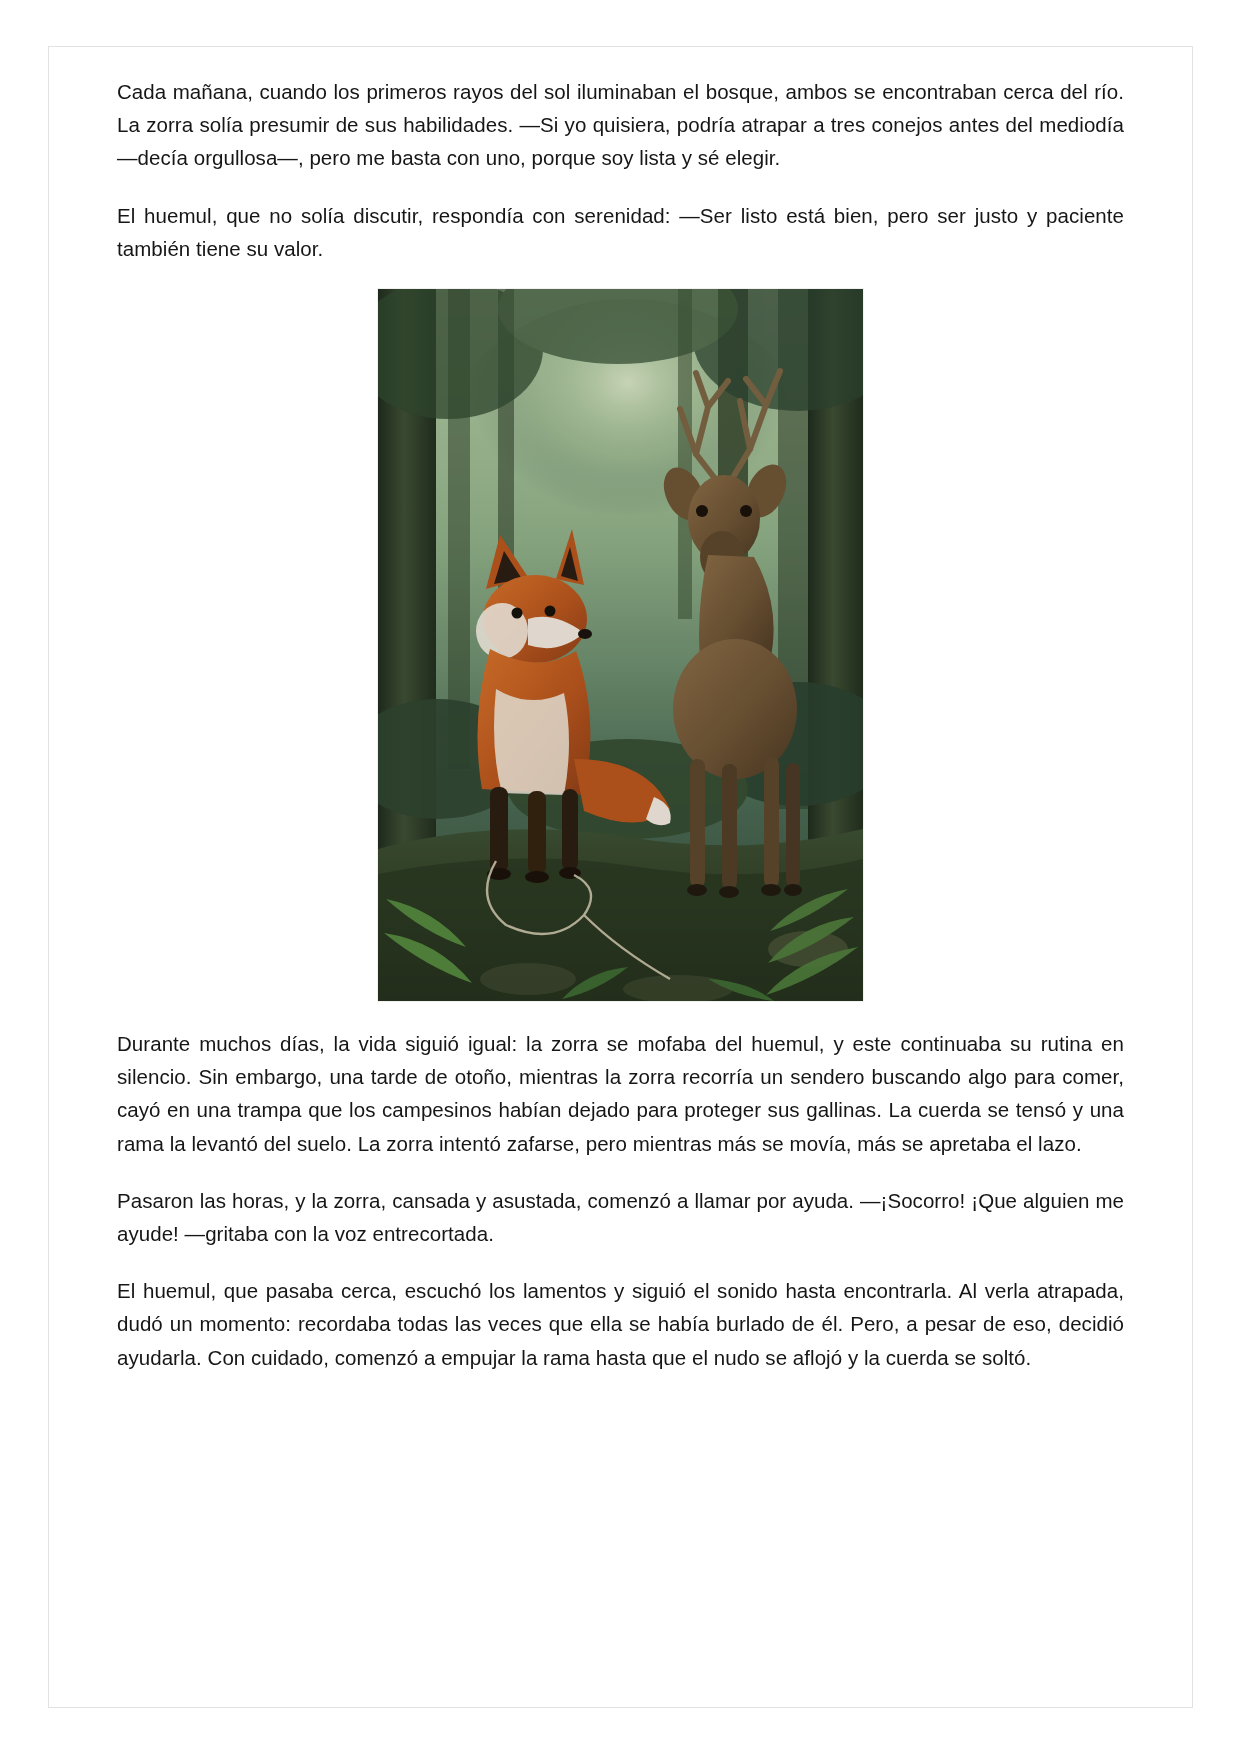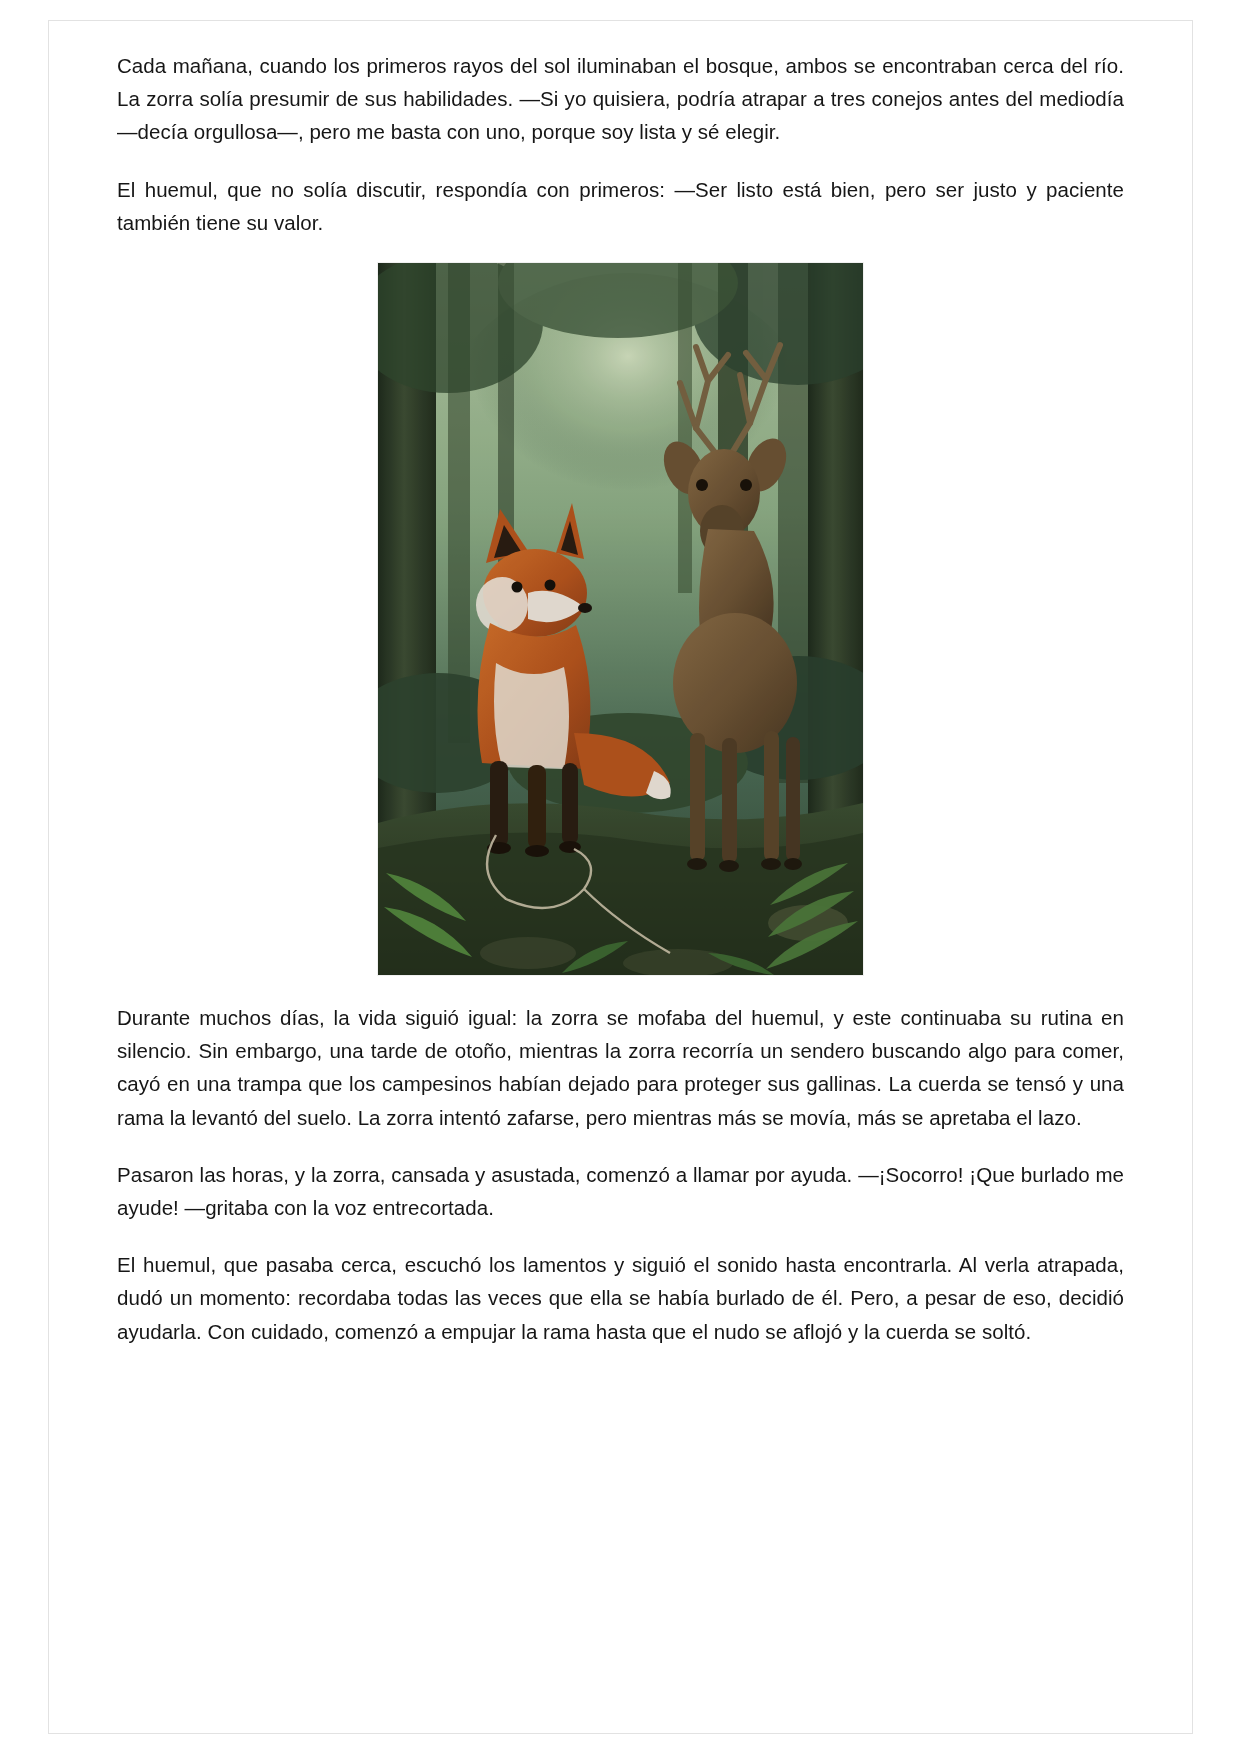--- a/index.html
+++ b/index.html
@@ -11,21 +11,21 @@
     width: 1241px;
     height: 1754px;
     font-family: "Liberation Sans", sans-serif;
     color: #1a1a1a;
   }
   .page {
     position: relative;
     box-sizing: border-box;
     width: 1241px;
     height: 1754px;
-    padding: 20px 48px;
+    padding: 46px 48px;
     background: #ffffff;
   }
   .page-frame {
     box-sizing: border-box;
     width: 100%;
     height: 100%;
     border: 1px solid #e2e2e2;
     background: #ffffff;
     padding: 28px 68px 40px 68px;
   }
@@ -58,21 +58,21 @@
   }
 </style>
 </head>
 <body>
 
 <div class="page">
   <div class="page-frame">
     <div class="doc-body">
 
       <p class="para">Cada mañana, cuando los primeros rayos del sol iluminaban el bosque, ambos se encontraban cerca del río. La zorra solía presumir de sus habilidades. —Si yo quisiera, podría atrapar a tres conejos antes del mediodía —decía orgullosa—, pero me basta con uno, porque soy lista y sé elegir.</p>
-      <p class="para">El huemul, que no solía discutir, respondía con primeros: —Ser listo está bien, pero ser justo y paciente también tiene su valor.</p>
+      <p class="para">El huemul, que no solía discutir, respondía con serenidad: —Ser listo está bien, pero ser justo y paciente también tiene su valor.</p>
 
       <div class="figure">
         <svg class="figure-img" viewBox="0 0 485 712" preserveAspectRatio="none" role="img">
           <defs>
             <linearGradient id="skyGlow" x1="0" y1="0" x2="0" y2="1">
               <stop offset="0%" stop-color="#b9cda8"></stop>
               <stop offset="35%" stop-color="#8fae87"></stop>
               <stop offset="70%" stop-color="#4c6b55"></stop>
               <stop offset="100%" stop-color="#2b3f31"></stop>
             </linearGradient>
@@ -214,18 +214,18 @@
             <g fill="#3f6a33">
               <path d="M250 678 q-40 4 -66 32 q36 -8 66 -32 Z"></path>
               <path d="M330 690 q40 2 66 22 q-36 -4 -66 -22 Z"></path>
             </g>
           </g>
           <rect x="0" y="0" width="485" height="712" fill="#0d1a10" opacity="0.07"></rect>
         </svg>
       </div>
 
       <p class="para">Durante muchos días, la vida siguió igual: la zorra se mofaba del huemul, y este continuaba su rutina en silencio. Sin embargo, una tarde de otoño, mientras la zorra recorría un sendero buscando algo para comer, cayó en una trampa que los campesinos habían dejado para proteger sus gallinas. La cuerda se tensó y una rama la levantó del suelo. La zorra intentó zafarse, pero mientras más se movía, más se apretaba el lazo.</p>
-      <p class="para">Pasaron las horas, y la zorra, cansada y asustada, comenzó a llamar por ayuda. —¡Socorro! ¡Que burlado me ayude! —gritaba con la voz entrecortada.</p>
+      <p class="para">Pasaron las horas, y la zorra, cansada y asustada, comenzó a llamar por ayuda. —¡Socorro! ¡Que alguien me ayude! —gritaba con la voz entrecortada.</p>
       <p class="para">El huemul, que pasaba cerca, escuchó los lamentos y siguió el sonido hasta encontrarla. Al verla atrapada, dudó un momento: recordaba todas las veces que ella se había burlado de él. Pero, a pesar de eso, decidió ayudarla. Con cuidado, comenzó a empujar la rama hasta que el nudo se aflojó y la cuerda se soltó.</p>
 
     </div>
   </div>
 </div>
 
 </body></html>

